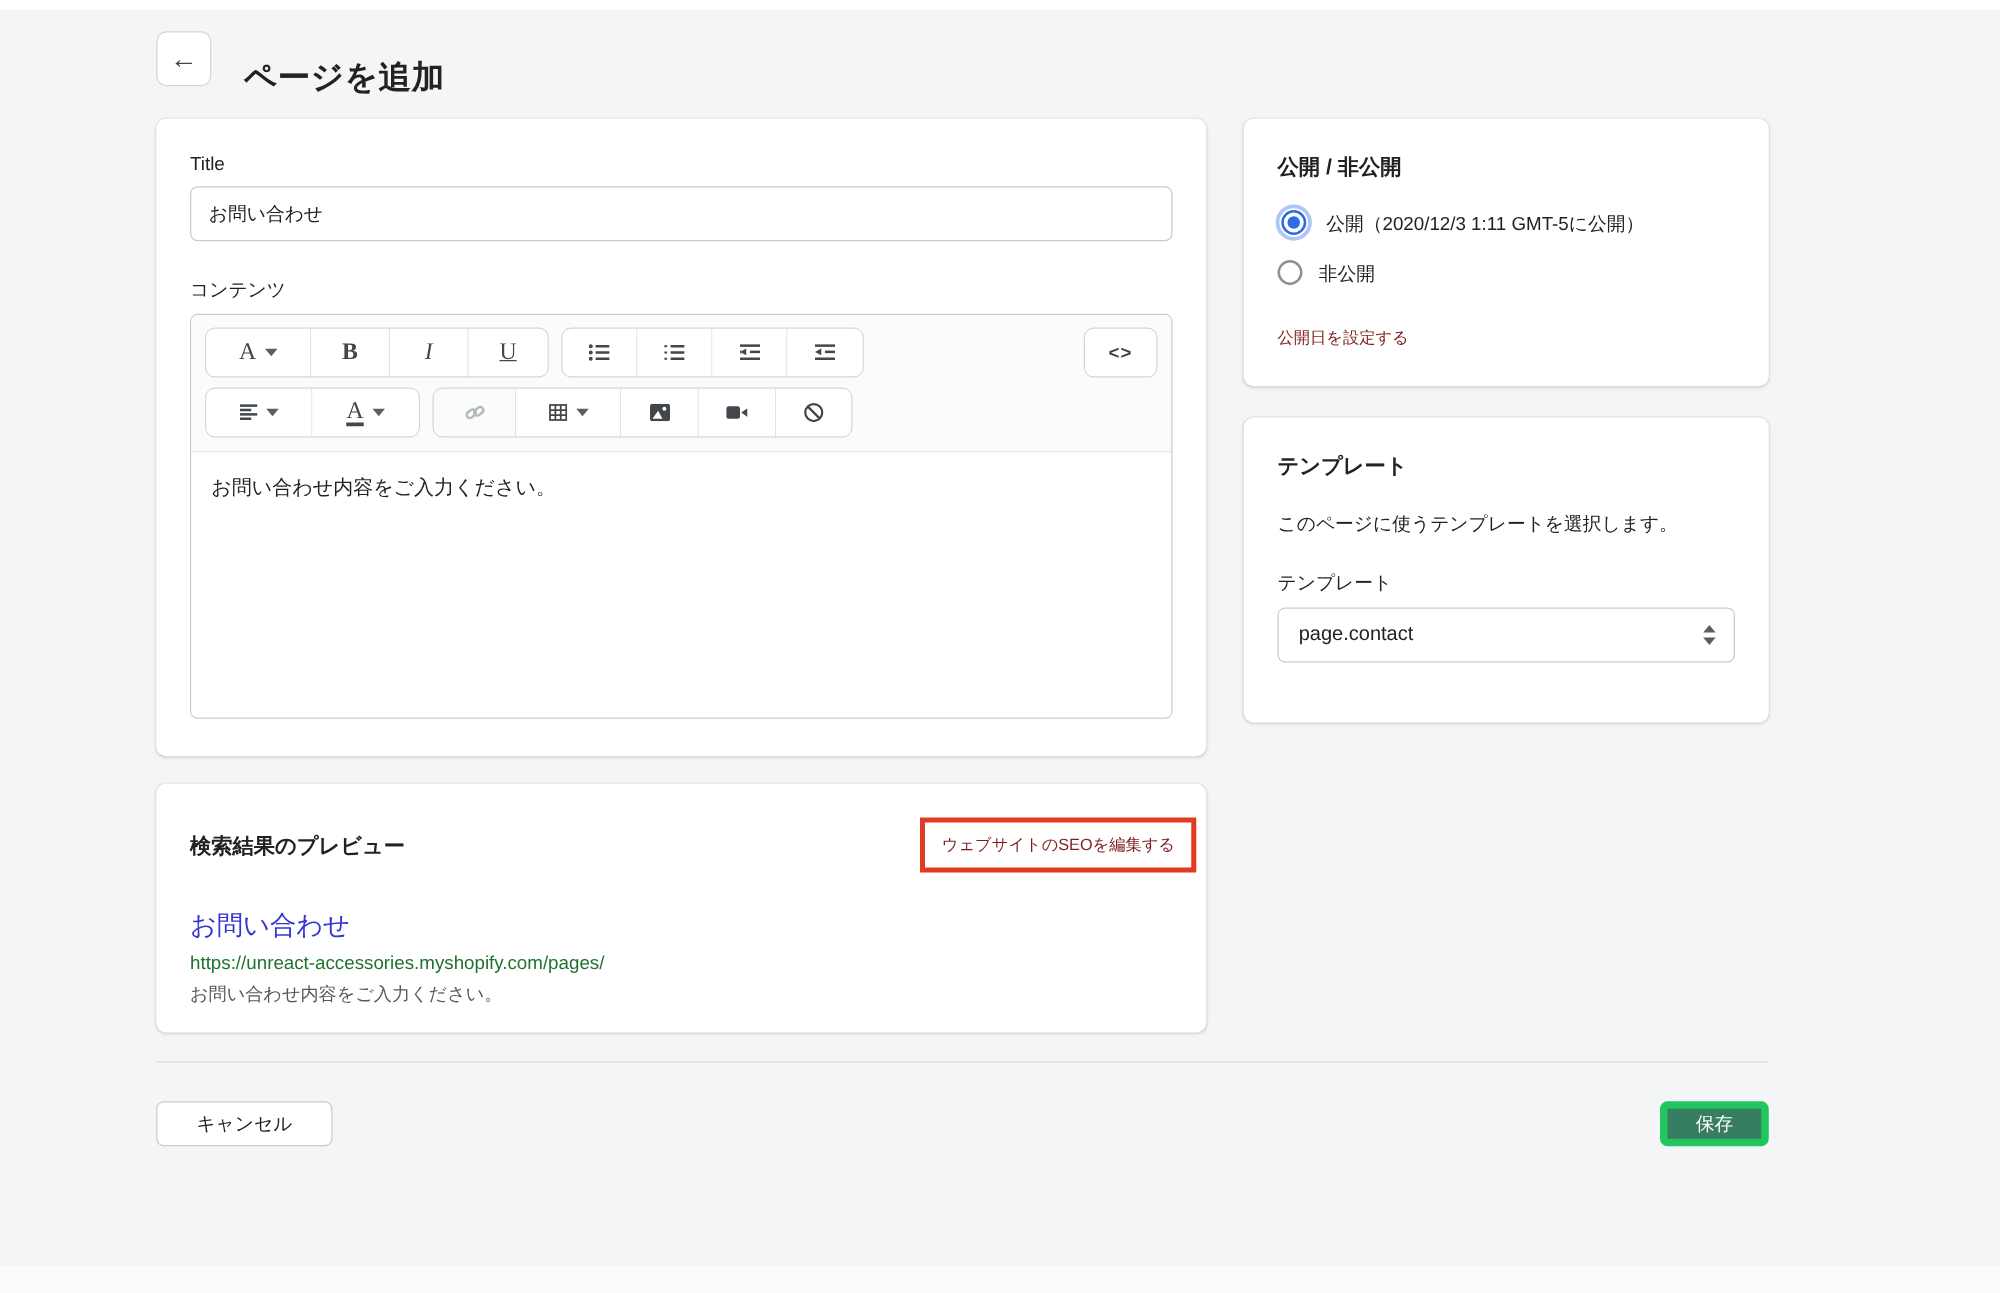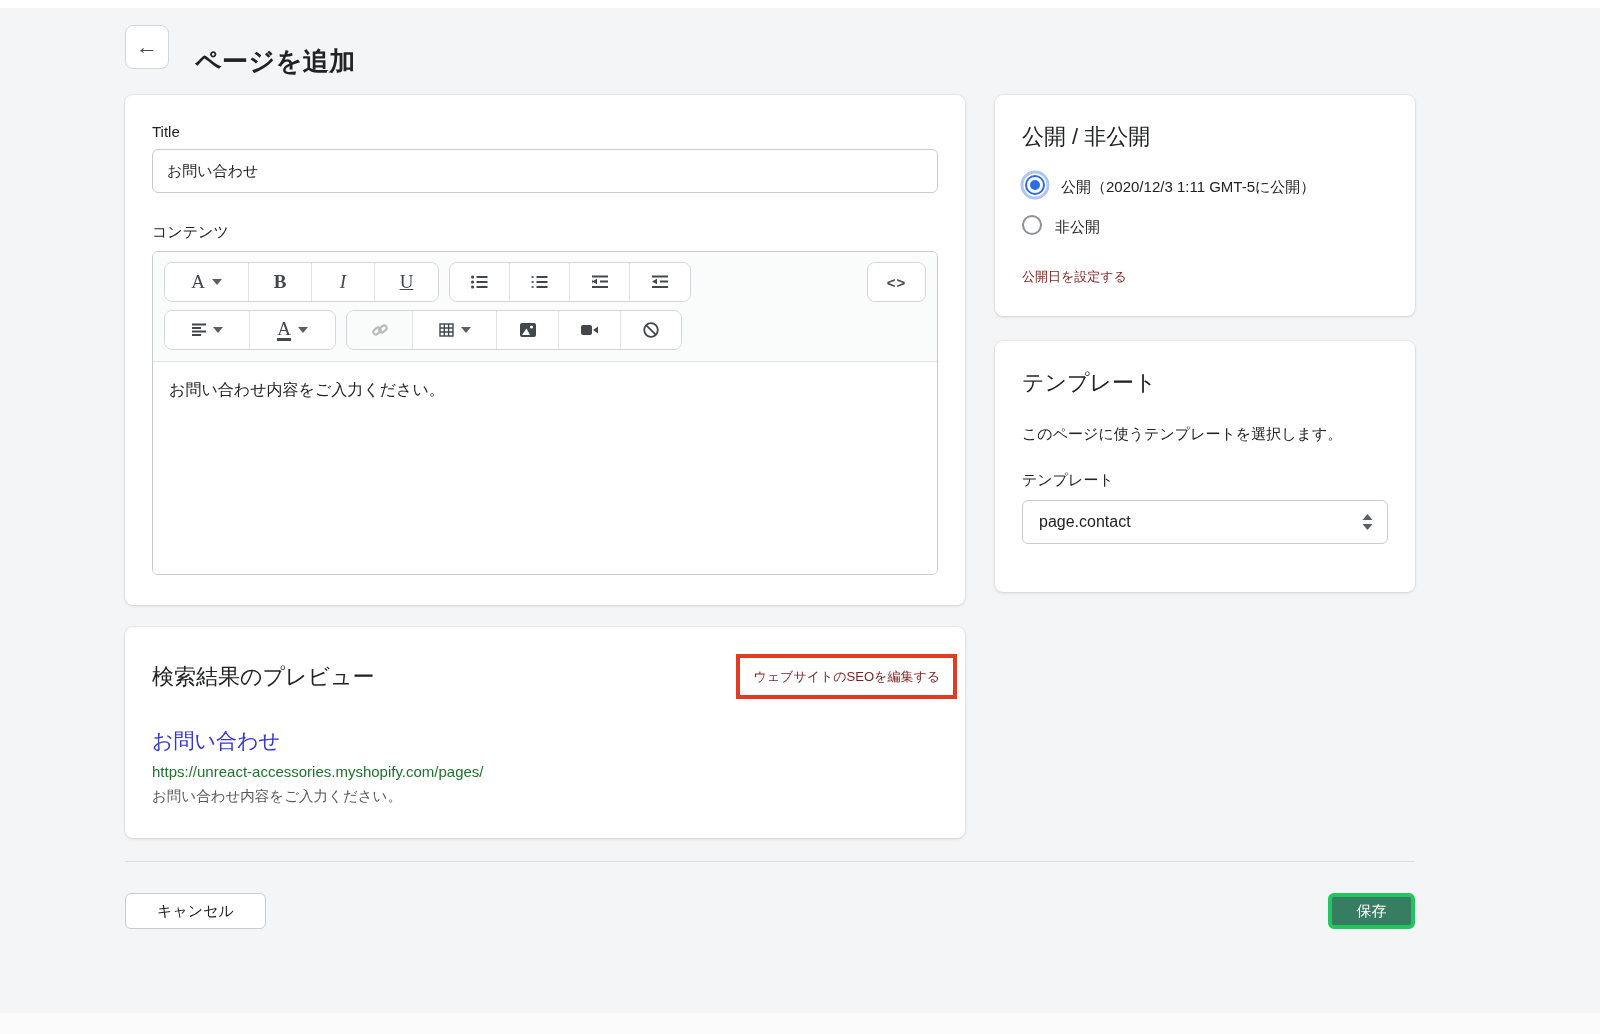--- a/index.html
+++ b/index.html
@@ -70,23 +70,23 @@
     border-top:6px solid #5c5f62; display:inline-block;
   }
   .code-btn { font-size:15px; font-weight:700; letter-spacing:1px; }
   .w84{width:84px;} .w72{width:63px;} .w60{width:60px;} .w85{width:85px;}
   .w66{width:66px;} .w62{width:62px;} .w57{width:57px;}
   .icon-svg { display:block; }
 
   .editor-body { min-height:212px; padding:18px 16px; font-size:16px; background:#fff; }
 
   
-  .seo-card { margin-top:22px; padding:27px 27px 32px; }
+  .seo-card { margin-top:22px; padding:27px 27px 21px; }
   .seo-head-row { display:flex; align-items:center; justify-content:space-between; }
-  .card-heading { font-size:22px; font-weight:400; }
+  .card-heading { font-size:17px; font-weight:700; }
   .seo-link-box {
     border:4px solid #e23b24; padding:9px 13px; margin-right:-19px;
   }
   a.blue-link { color:#7f1d1d; text-decoration:none; font-size:13px; cursor:pointer; }
   .seo-preview { margin-top:28px; }
   .seo-title { font-size:21px; color:#3535d3; margin-bottom:8px; }
   .seo-url { font-size:15px; color:#1e732d; margin-bottom:7px; }
   .seo-desc { font-size:14.5px; color:#55595d; }
 
   
@@ -120,21 +120,21 @@
   }
 
   
   .divider { margin-top:23px; border-top:1px solid #dadcde; width:100%; }
   .footer-row { display:flex; justify-content:space-between; margin-top:31px; }
   .btn {
     height:36px; border-radius:6px; font-size:15px; display:flex; align-items:center;
     justify-content:center; cursor:pointer; font-family:inherit;
   }
   .btn-cancel { width:141px; background:#fff; border:1px solid #c9cccf; color:#202223; }
-  .btn-save { width:87px; background:#377d62; border:4px solid #22c55e; color:#fff; }
+  .btn-save { width:87px; background:#377d62; border:6px solid #22c55e; color:#fff; }
 </style>
 </head>
 <body>
 
 <div class="top-strip"></div>
 
 <div class="page">
 
   <div class="page-header">
     <div class="back-btn">

